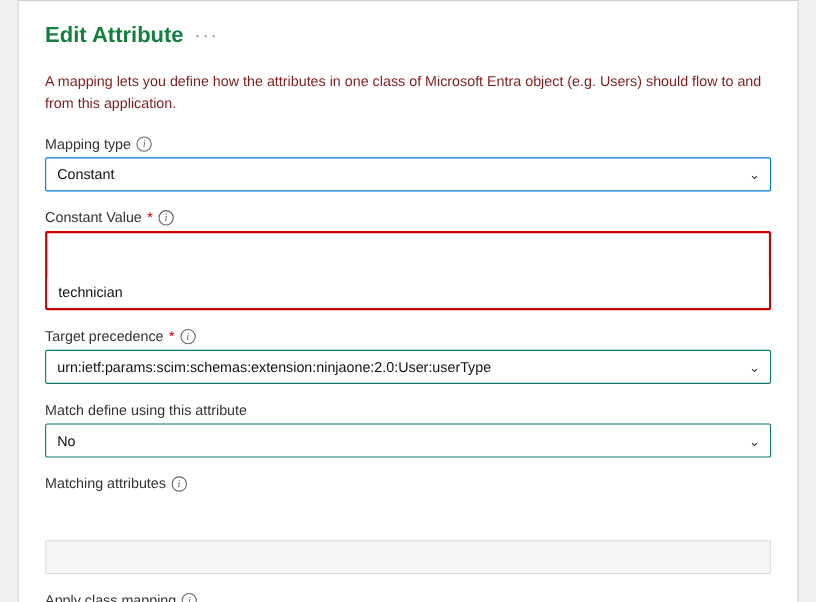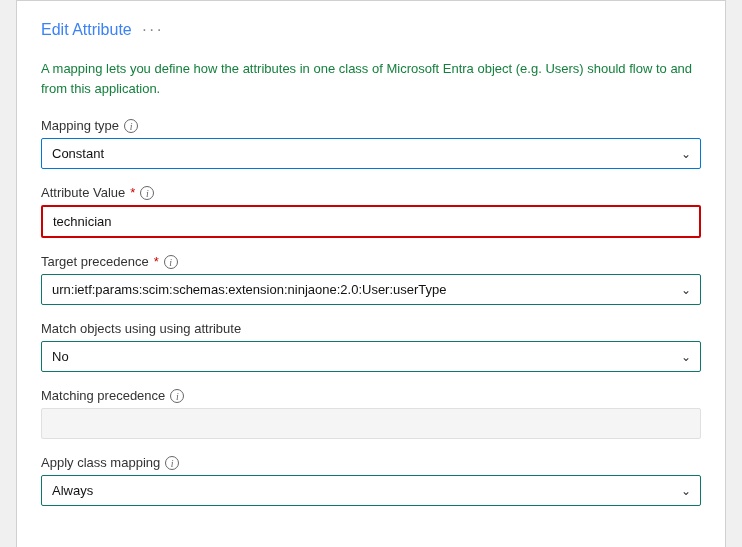--- a/index.html
+++ b/index.html
@@ -25,35 +25,35 @@
     }
 
     .header {
       display: flex;
       align-items: center;
       gap: 10px;
       margin-bottom: 20px;
     }
 
     .header-title {
-      font-size: 16px;
-      font-weight: 400;
-      color: #3b82f6;
+      font-size: 20px;
+      font-weight: 700;
+      color: #15803d;
     }
 
     .header-more {
       color: #888;
       font-size: 16px;
       letter-spacing: 2px;
       cursor: pointer;
     }
 
     .description {
       font-size: 13px;
-      color: #15803d;
+      color: #7f1d1d;
       margin-bottom: 20px;
       line-height: 1.5;
     }
 
     .form-group {
       margin-bottom: 16px;
     }
 
     .form-label {
       display: flex;
@@ -117,20 +117,21 @@
 
     .text-input {
       width: 100%;
       border: 1px solid #c8c8c8;
       border-radius: 2px;
       padding: 7px 10px;
       font-size: 13px;
       color: #111;
       background: #fff;
       outline: none;
+      margin-top: 39px;
     }
 
     .input-wrapper-highlighted {
       border: 2px solid #c00;
       border-radius: 2px;
     }
 
     .input-wrapper-highlighted .text-input {
       border: none;
       outline: none;
@@ -164,21 +165,21 @@
         <option>Constant</option>
         <option>Direct</option>
         <option>Expression</option>
       </select>
       <span class="select-arrow">⌄</span>
     </div>
   </div>
 
   <div class="form-group">
     <div class="form-label">
-      <span>Attribute Value</span>
+      <span>Constant Value</span>
       <span class="required">*</span>
       <span class="info-icon">i</span>
     </div>
     <div class="input-wrapper-highlighted">
       <input type="text" class="text-input" value="technician" style="">
     </div>
   </div>
 
   <div class="form-group">
     <div class="form-label">
@@ -189,34 +190,34 @@
     <div class="select-wrapper">
       <select class="select-control no-highlight">
         <option>urn:ietf:params:scim:schemas:extension:ninjaone:2.0:User:userType</option>
       </select>
       <span class="select-arrow">⌄</span>
     </div>
   </div>
 
   <div class="form-group">
     <div class="form-label">
-      <span>Match objects using using attribute</span>
+      <span>Match define using this attribute</span>
     </div>
     <div class="select-wrapper">
       <select class="select-control no-highlight">
         <option>No</option>
         <option>Yes</option>
       </select>
       <span class="select-arrow">⌄</span>
     </div>
   </div>
 
   <div class="form-group">
     <div class="form-label">
-      <span>Matching precedence</span>
+      <span>Matching attributes</span>
       <span class="info-icon">i</span>
     </div>
     <input type="text" class="text-input disabled-input" value="" style="">
   </div>
 
   <div class="form-group">
     <div class="form-label">
       <span>Apply class mapping</span>
       <span class="info-icon">i</span>
     </div>

